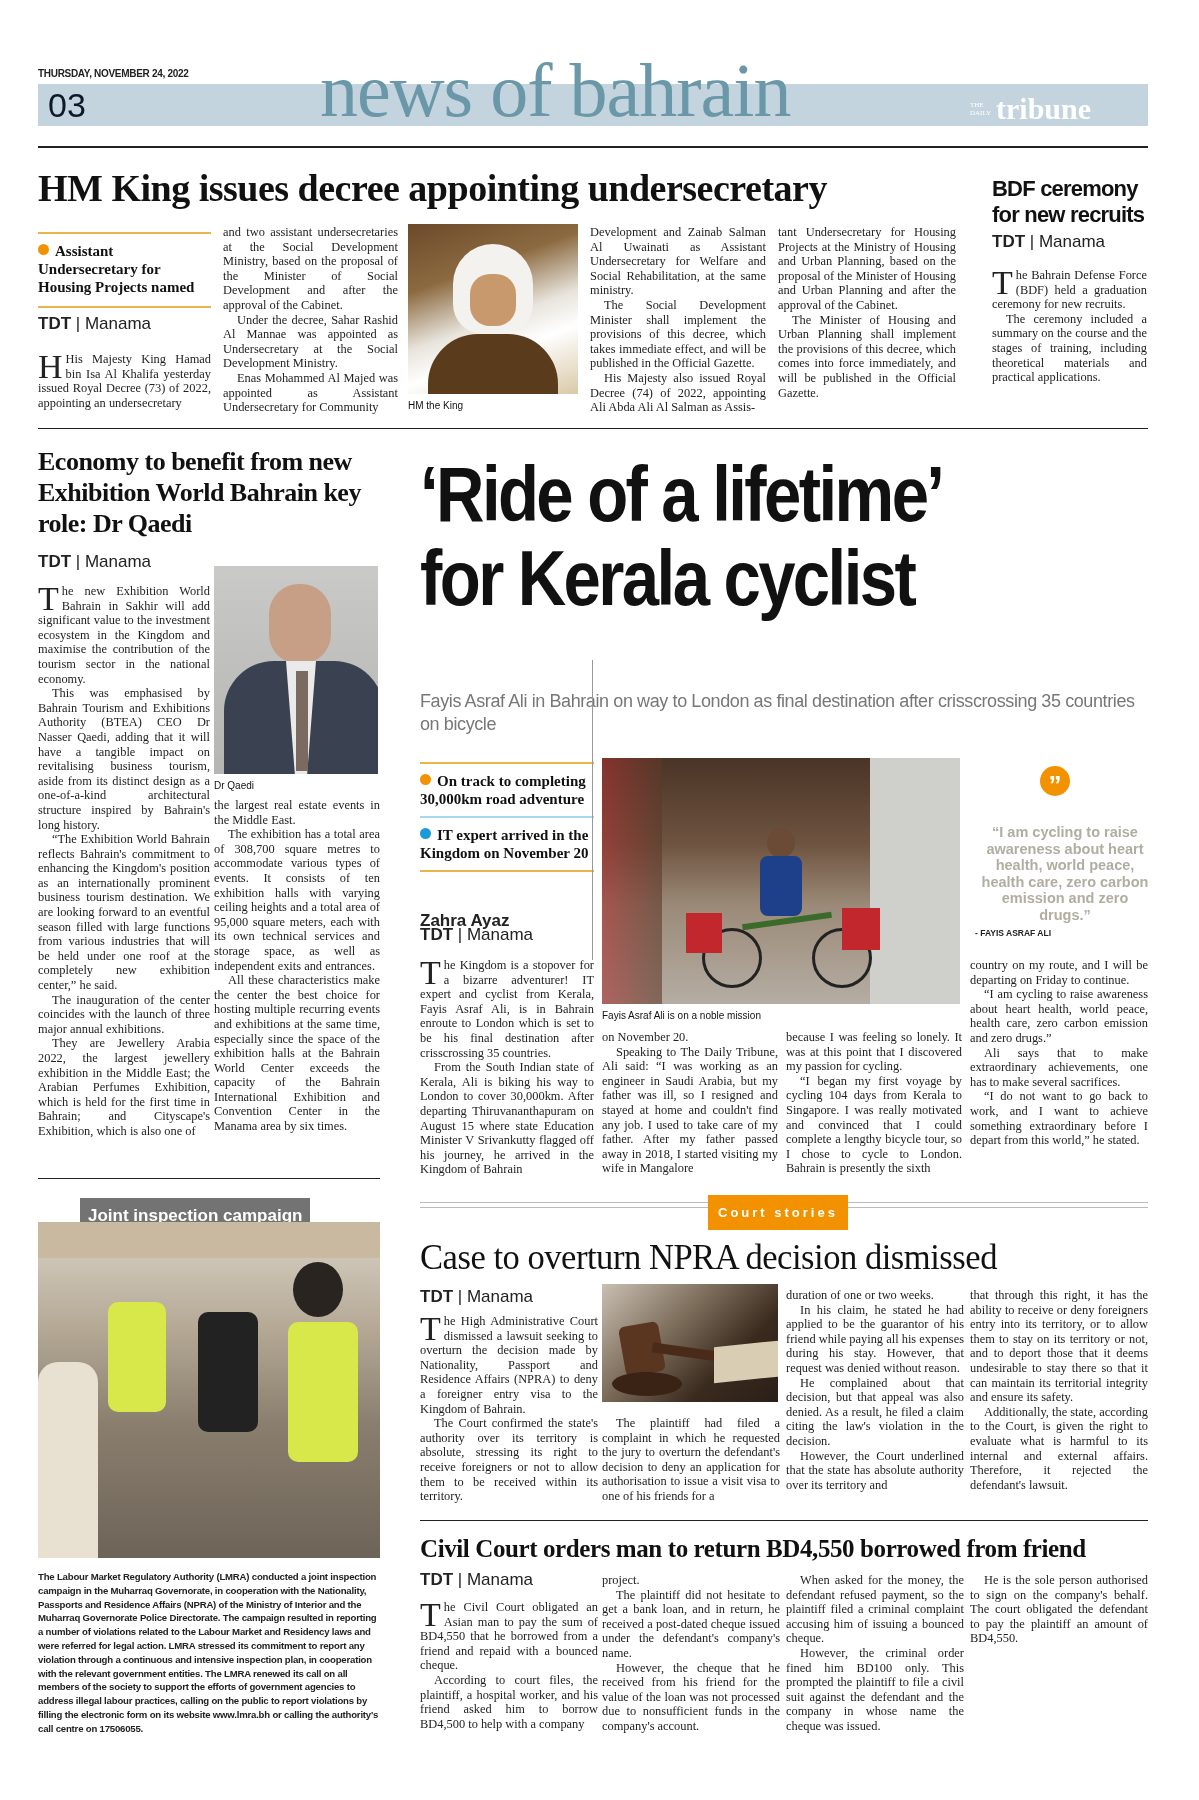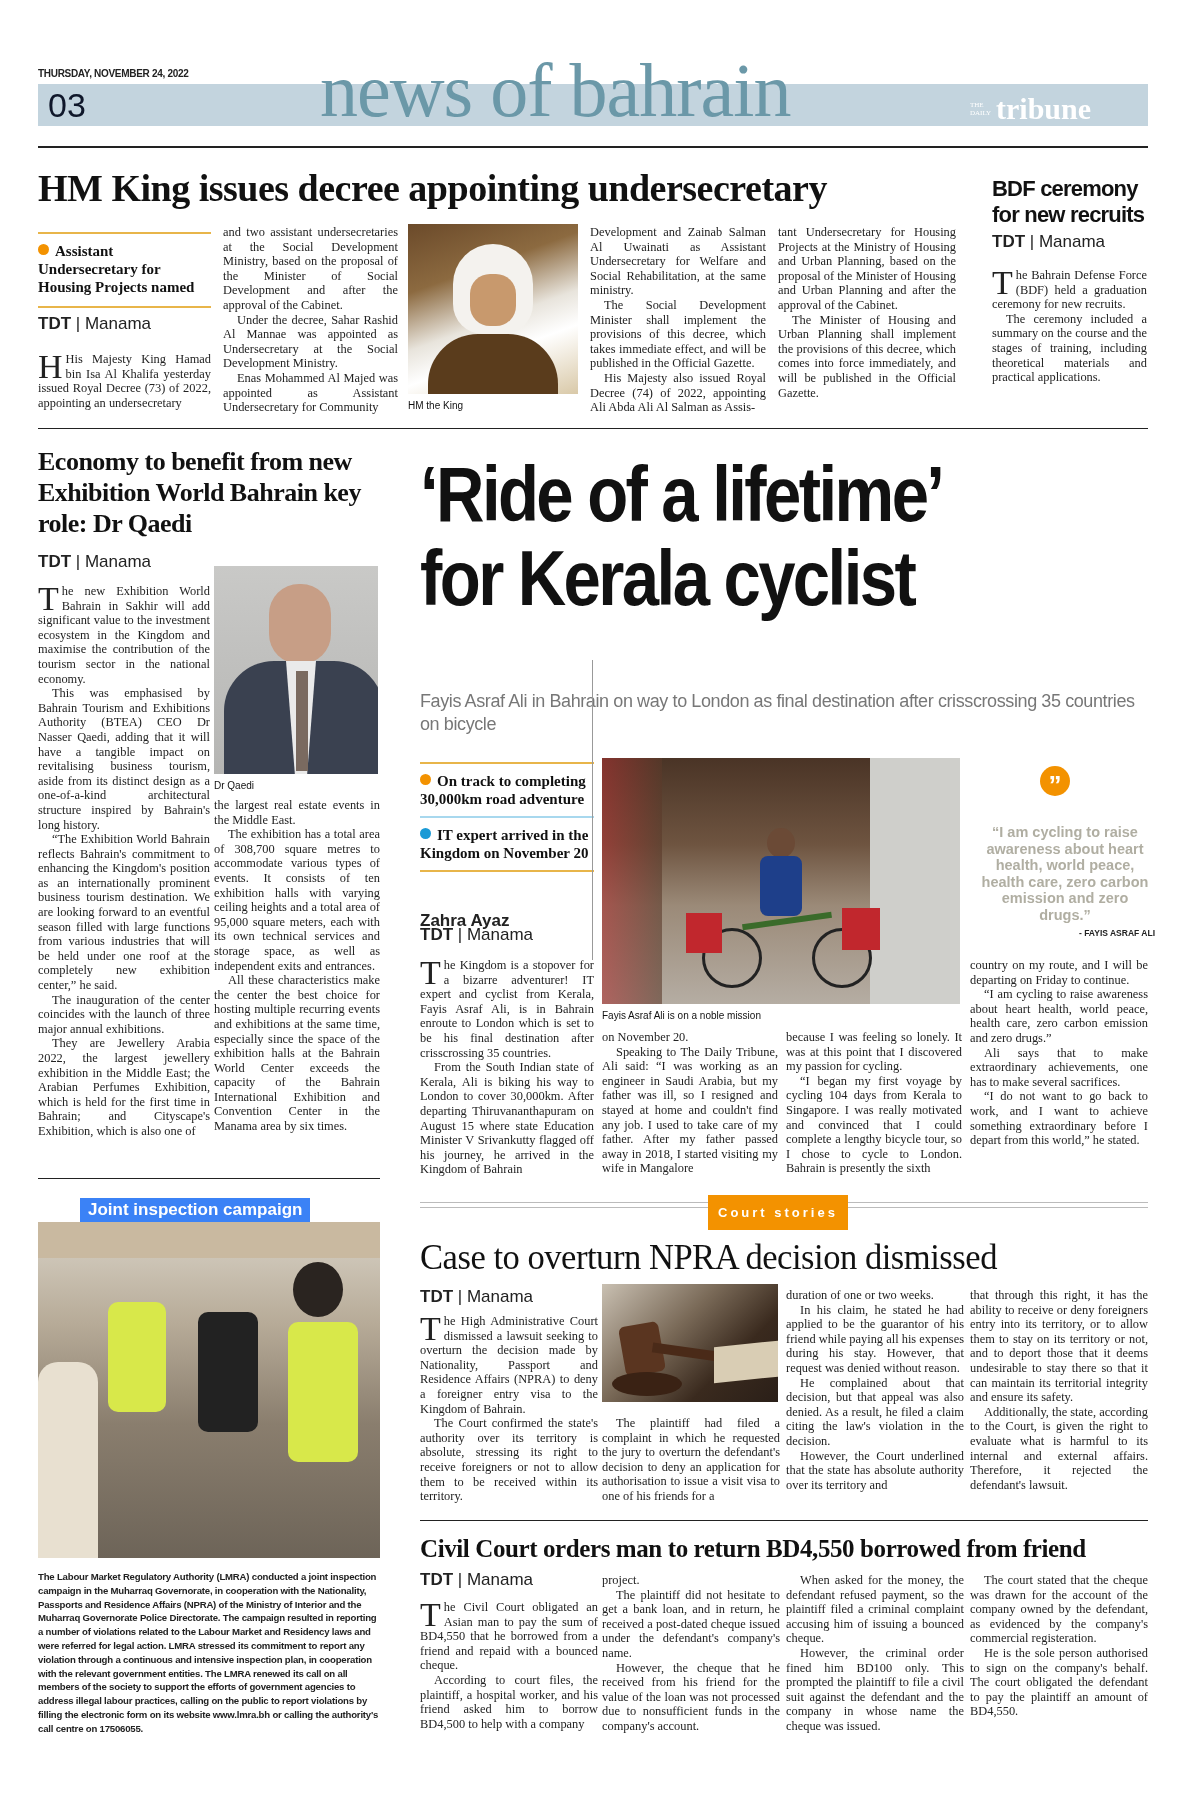--- a/index.html
+++ b/index.html
@@ -124,30 +124,30 @@
 <div class="abs col" style="left:602px;top:1030px;width:176px">
   <p class="first">on November 20.</p>
   <p>Speaking to The Daily Tribune, Ali said: “I was working as an engineer in Saudi Arabia, but my father was ill, so I resigned and stayed at home and couldn't find any job. I used to take care of my father. After my father passed away in 2018, I started visiting my wife in Mangalore</p>
 </div>
 <div class="abs col" style="left:786px;top:1030px;width:176px">
   <p class="first">because I was feeling so lonely. It was at this point that I discovered my passion for cycling.</p>
   <p>“I began my first voyage by cycling 104 days from Kerala to Singapore. I was really motivated and convinced that I could complete a lengthy bicycle tour, so I chose to cycle to London. Bahrain is presently the sixth</p>
 </div>
 <div class="abs" style="left:1040px;top:766px;width:30px;height:30px;border-radius:50%;background:#f39200;color:#fff;font-family:'Liberation Sans',sans-serif;font-weight:bold;font-size:26px;line-height:38px;text-align:center">”</div>
 <div class="abs sans" style="left:975px;top:824px;width:180px;text-align:center;font-weight:bold;font-size:14.5px;line-height:16.5px;color:#b0aea2">“I am cycling to raise awareness about heart health, world peace, health care, zero carbon emission and zero drugs.”</div>
-<div class="abs sans" style="left:975px;top:928px;width:180px;text-align:right;font-weight:bold;font-size:8.5px;color:#222">- FAYIS ASRAF ALI</div>
+<div class="abs sans" style="left:975px;top:928px;width:180px;text-align:left;font-weight:bold;font-size:8.5px;color:#222">- FAYIS ASRAF ALI</div>
 <div class="abs col" style="left:970px;top:958px;width:178px">
   <p class="first">country on my route, and I will be departing on Friday to continue.</p>
   <p>“I am cycling to raise awareness about heart health, world peace, health care, zero carbon emission and zero drugs.”</p>
   <p>Ali says that to make extraordinary achievements, one has to make several sacrifices.</p>
   <p>“I do not want to go back to work, and I want to achieve something extraordinary before I depart from this world,” he stated.</p>
 </div>
 <div class="abs" style="left:592px;top:660px;width:1px;height:300px;background:#999"></div>
 
-<div class="abs sans" style="left:80px;top:1198px;background:#3b82f6;color:#fff;font-weight:bold;font-size:17px;padding:2px 8px;line-height:20px">Joint inspection campaign</div>
+<div class="abs sans" style="left:80px;top:1198px;background:#737373;color:#fff;font-weight:bold;font-size:17px;padding:8px 8px;line-height:20px">Joint inspection campaign</div>
 <div class="photo" style="left:38px;top:1222px;width:342px;height:336px;background:linear-gradient(180deg,#d9d3c7 0%,#b7ab98 30%,#8a7e6e 60%,#6d6458 100%)">
   <div style="position:absolute;left:0;top:0;width:342px;height:36px;background:#c9b9a0"></div>
   <div style="position:absolute;left:70px;top:80px;width:58px;height:110px;background:#d8e84a;border-radius:10px"></div>
   <div style="position:absolute;left:250px;top:100px;width:70px;height:140px;background:#d8e84a;border-radius:10px"></div>
   <div style="position:absolute;left:160px;top:90px;width:60px;height:120px;background:#222;border-radius:10px"></div>
   <div style="position:absolute;left:0;top:140px;width:60px;height:196px;background:#e8e0d0;border-radius:20px 20px 0 0"></div>
   <div style="position:absolute;left:255px;top:40px;width:50px;height:55px;border-radius:50%;background:#2a2420"></div>
 </div>
 <div class="abs sans" style="left:38px;top:1570px;width:346px;font-size:9.6px;line-height:13.8px;font-weight:bold;color:#222;letter-spacing:-0.2px">The Labour Market Regulatory Authority (LMRA) conducted a joint inspection campaign in the Muharraq Governorate, in cooperation with the Nationality, Passports and Residence Affairs (NPRA) of the Ministry of Interior and the Muharraq Governorate Police Directorate. The campaign resulted in reporting a number of violations related to the Labour Market and Residency laws and were referred for legal action. LMRA stressed its commitment to report any violation through a continuous and intensive inspection plan, in cooperation with the relevant government entities. The LMRA renewed its call on all members of the society to support the efforts of government agencies to address illegal labour practices, calling on the public to report violations by filling the electronic form on its website www.lmra.bh or calling the authority's call centre on 17506055.</div>
 
@@ -191,15 +191,14 @@
 <div class="abs col" style="left:602px;top:1573px;width:178px">
   <p class="first">project.</p>
   <p>The plaintiff did not hesitate to get a bank loan, and in return, he received a post-dated cheque issued under the defendant's company's name.</p>
   <p>However, the cheque that he received from his friend for the value of the loan was not processed due to nonsufficient funds in the company's account.</p>
 </div>
 <div class="abs col" style="left:786px;top:1573px;width:178px">
   <p>When asked for the money, the defendant refused payment, so the plaintiff filed a criminal complaint accusing him of issuing a bounced cheque.</p>
   <p>However, the criminal order fined him BD100 only. This prompted the plaintiff to file a civil suit against the defendant and the company in whose name the cheque was issued.</p>
 </div>
 <div class="abs col" style="left:970px;top:1573px;width:178px">
-  <p>The court stated that the cheque was drawn for the account of the company owned by the defendant, as evidenced by the company's commercial registeration.</p>
   <p>He is the sole person authorised to sign on the company's behalf. The court obligated the defendant to pay the plaintiff an amount of BD4,550.</p>
 </div>
 
 </body></html>

